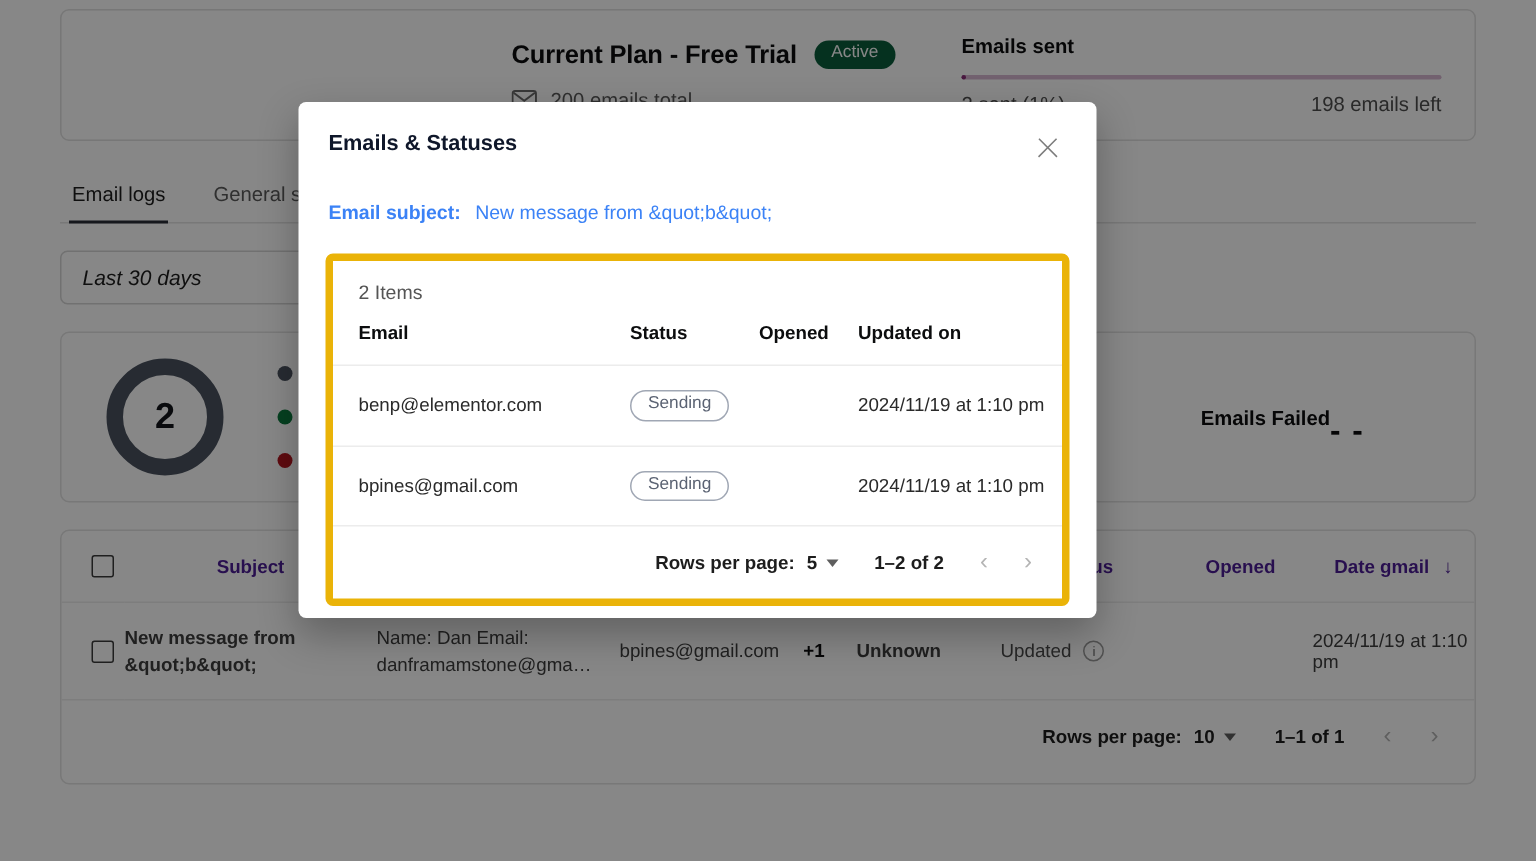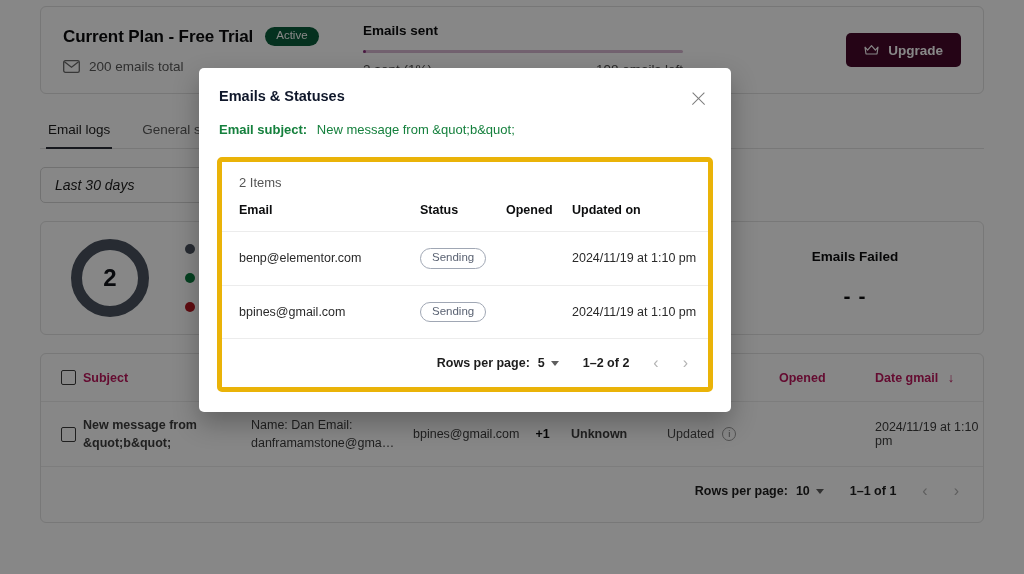--- a/index.html
+++ b/index.html
@@ -158,21 +158,20 @@
     gap: 18px;
   }
   .stat-card {
     border: 1px solid #e2e2e2;
     border-radius: 6px;
     height: 114px;
     background: #fff;
     display: flex;
     align-items: center;
     justify-content: center;
-    flex-direction: column;
   }
   .card-donut {
     flex: 0 0 392px;
     flex-direction: row;
     justify-content: flex-start;
     padding-left: 30px;
     gap: 36px;
   }
   .donut {
     width: 78px; height: 78px;
@@ -206,24 +205,24 @@
   .logs-card {
     margin-top: 18px;
     border: 1px solid #e2e2e2;
     border-radius: 6px;
     background: #fff;
     height: 170px;
     overflow: hidden;
   }
   .logs-table { width: 100%; border-collapse: collapse; table-layout: fixed; }
   .logs-table th {
-    text-align: left;
+    text-align: center;
     font-size: 12.5px;
     font-weight: bold;
-    color: #be185d;
+    color: #4c1d95;
     padding: 16px 0 16px 0;
     border-bottom: 1px solid #ececec;
   }
   .logs-table td {
     font-size: 12.5px;
     color: #3d3d3d;
     padding: 14px 0;
     border-bottom: 1px solid #ececec;
     vertical-align: middle;
   }
@@ -318,24 +317,24 @@
     content: "";
     position: absolute;
     left: 2px; top: 10px;
     width: 17px; height: 1.4px;
     background: #7c7c7c;
   }
   .close-x:before { transform: rotate(45deg); }
   .close-x:after  { transform: rotate(-45deg); }
 
   .subject-row {
-    margin-top: 12px;
+    margin-top: 24px;
     padding-left: 2px;
     font-size: 13px;
-    color: #15803d;
+    color: #3b82f6;
   }
   .subject-label { font-weight: bold; }
   .subject-val { margin-left: 6px; }
 
   .inner-card {
     margin-top: 20px;
     border: 5px solid #eab308;
     border-radius: 5px;
     overflow: hidden;
   }
@@ -409,28 +408,20 @@
         <div class="mid-label">Emails sent</div>
         <div class="bar-track">
           <div class="bar-fill" style="width: 1%;"></div>
         </div>
         <div class="bar-meta">
           <span>2 sent (1%)</span>
           <span>198 emails left</span>
         </div>
       </div>
 
-      <div class="plan-right">
-        <button class="btn-upgrade">
-          <svg class="crown" viewBox="0 0 15 12">
-            <path d="M1 3.2 L3.6 6.2 L7.5 1.6 L11.4 6.2 L14 3.2 L13 10 L2 10 Z" fill="none" stroke="#ffffff" stroke-width="1.15" stroke-linejoin="round"></path>
-          </svg>
-          <span>Upgrade</span>
-        </button>
-      </div>
     </div>
 
     <div class="tabs">
       <div class="tab active">Email logs</div>
       <div class="tab">General se</div>
     </div>
 
     <div class="filter-row">
       <div class="filter-select">
         <span>Last 30 days</span>

